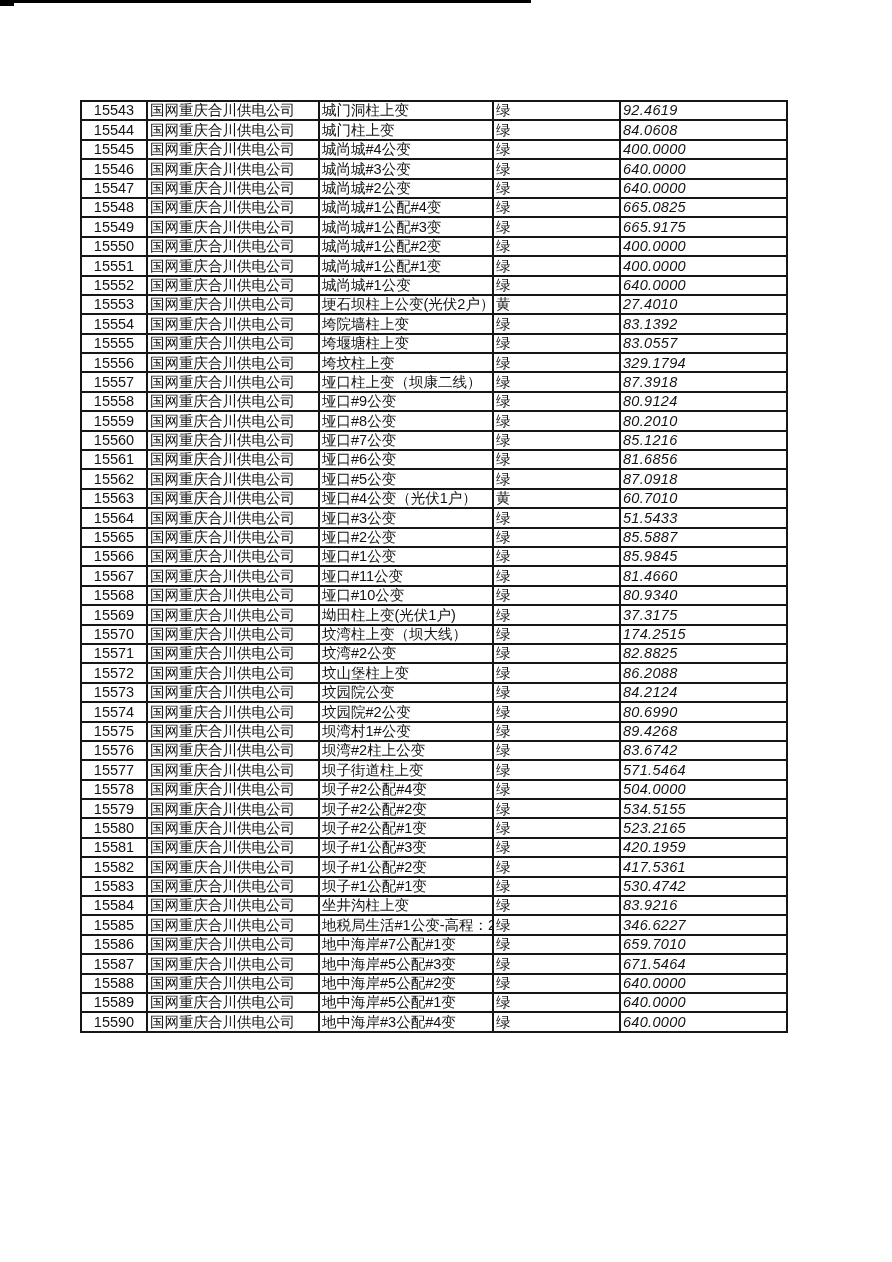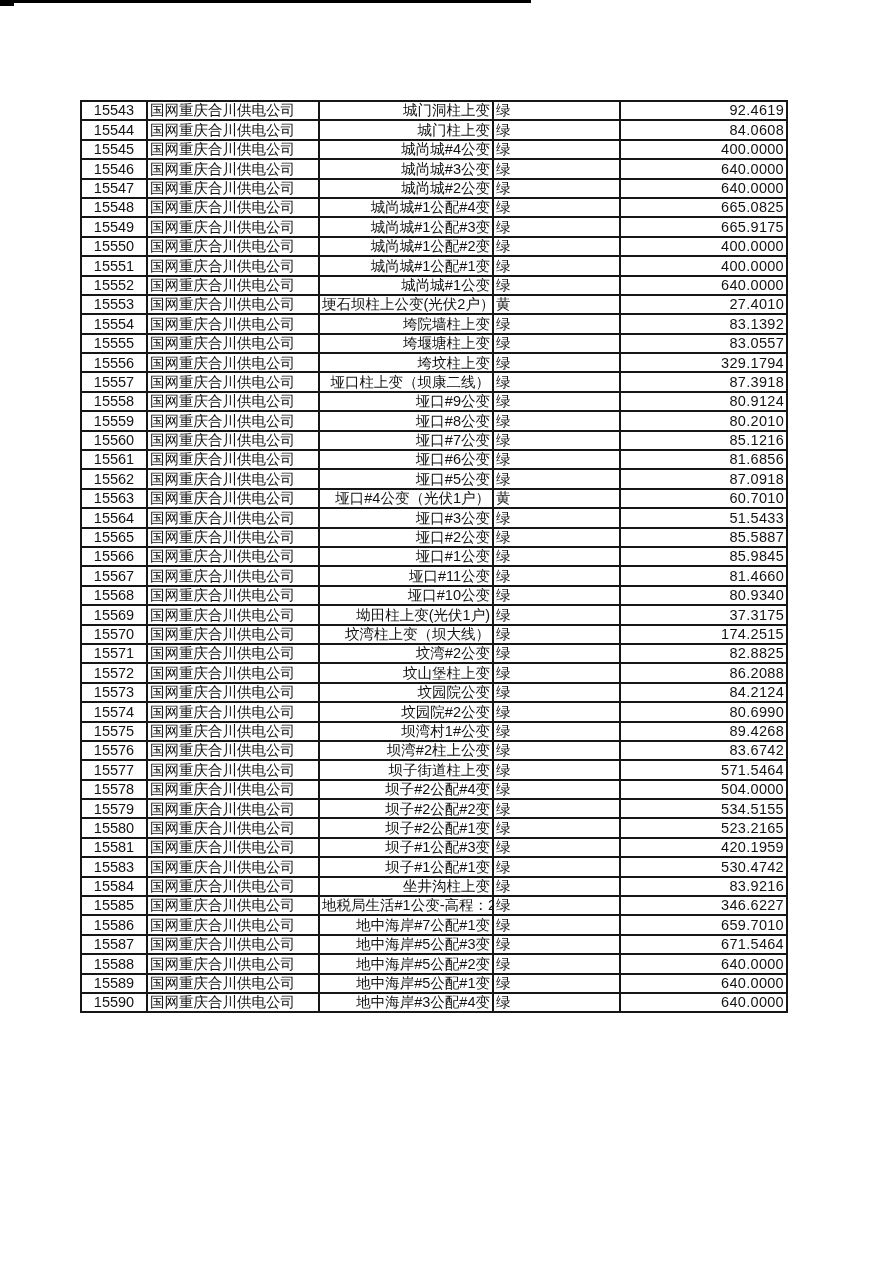--- a/index.html
+++ b/index.html
@@ -45,23 +45,23 @@
     padding: 0 2px;
     font-size: 14.5px;
     line-height: 1;
     vertical-align: middle;
     white-space: nowrap;
     overflow: hidden;
     background: #ffffff;
   }
   td.cell-id    { text-align: center; }
   td.cell-comp  { text-align: left; padding-left: 3px; margin-left: 40px; }
-  td.cell-name  { text-align: right; padding-left: 3px; }
+  td.cell-name  { text-align: left; padding-left: 3px; }
   td.cell-stat  { text-align: left; padding-left: 3px; }
-  td.cell-val   { text-align: right; letter-spacing: 0.3px; }
+  td.cell-val   { text-align: left; letter-spacing: 0.3px; font-style: italic; }
 </style>
 </head>
 <body>
 
 <div class="scan-artifact-top"></div>
 <div class="scan-artifact-corner"></div>
 
 <table class="data-grid">
   <colgroup>
     <col style="width:66px">
@@ -376,20 +376,27 @@
   </tr>
 
   <tr>
     <td class="cell-id">15581</td>
     <td class="cell-comp">国网重庆合川供电公司</td>
     <td class="cell-name">坝子#1公配#3变</td>
     <td class="cell-stat">绿</td>
     <td class="cell-val">420.1959</td>
   </tr>
 
+  <tr>
+    <td class="cell-id">15582</td>
+    <td class="cell-comp">国网重庆合川供电公司</td>
+    <td class="cell-name">坝子#1公配#2变</td>
+    <td class="cell-stat">绿</td>
+    <td class="cell-val">417.5361</td>
+  </tr>
 
   <tr>
     <td class="cell-id">15583</td>
     <td class="cell-comp">国网重庆合川供电公司</td>
     <td class="cell-name">坝子#1公配#1变</td>
     <td class="cell-stat">绿</td>
     <td class="cell-val">530.4742</td>
   </tr>
 
   <tr>

